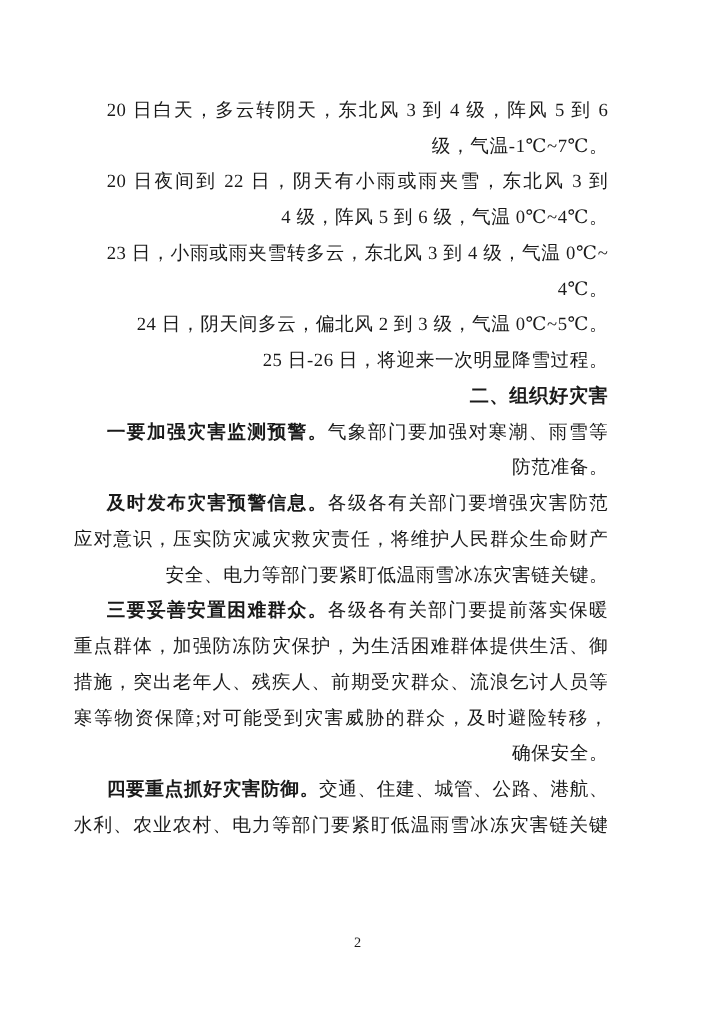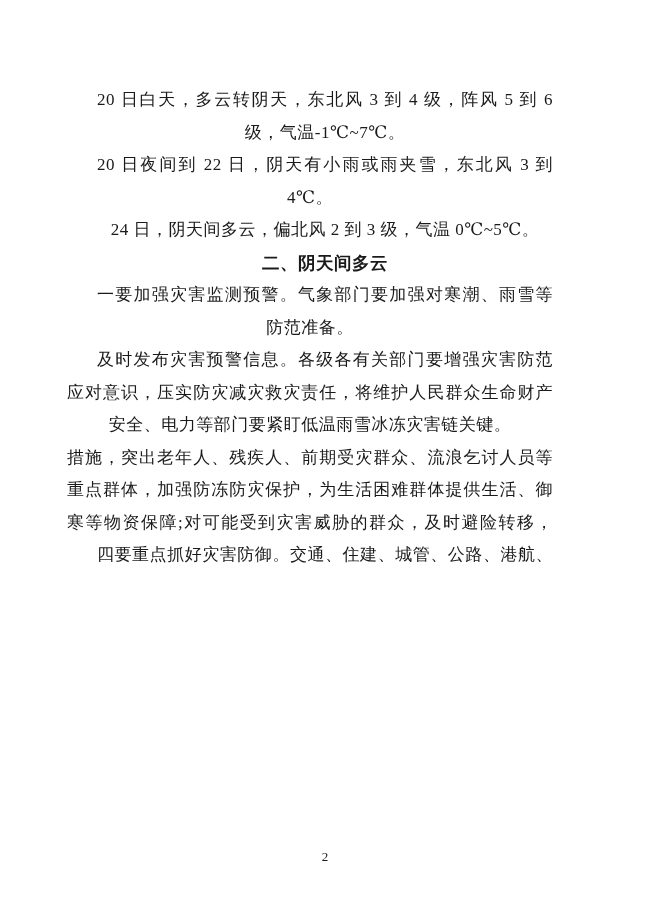--- a/index.html
+++ b/index.html
@@ -20,33 +20,33 @@
     position: absolute;
     left: 67px;
     top: 84px;
     width: 486px;
   }
   .line {
     height: 32.5px;
     line-height: 32.5px;
     font-size: 17px;
     letter-spacing: 0.5px;
-    text-align: center;
+    text-align: right;
     overflow: hidden;
     white-space: normal;
   }
   .line.indent {
     padding-left: 30px;
   }
   .line.fill {
     text-align: justify;
     text-align-last: justify;
   }
   .line b {
-    font-weight: 400;
+    font-weight: 700;
   }
   .line.heading {
     font-family: "DejaVu Sans", "Liberation Sans", sans-serif;
     font-weight: 700;
     font-size: 17.5px;
   }
   #page-number {
     position: absolute;
     left: 0;
     top: 849px;
@@ -58,27 +58,33 @@
   }
 </style>
 </head>
 <body>
 
 <div id="page">
   <div id="doc-body">
       <div class="line indent fill">20 日白天，多云转阴天，东北风 3 到 4 级，阵风 5 到 6</div>
       <div class="line indent">级，气温-1℃~7℃。</div>
       <div class="line indent fill">20 日夜间到 22 日，阴天有小雨或雨夹雪，东北风 3 到</div>
+      <div class="line">4 级，阵风 5 到 6 级，气温 0℃~4℃。</div>
+      <div class="line indent fill">23 日，小雨或雨夹雪转多云，东北风 3 到 4 级，气温 0℃~</div>
       <div class="line">4℃。</div>
       <div class="line indent">24 日，阴天间多云，偏北风 2 到 3 级，气温 0℃~5℃。</div>
-      <div class="line indent heading">二、阴天间多云</div>
+      <div class="line indent">25 日-26 日，将迎来一次明显降雪过程。</div>
+      <div class="line indent heading">二、组织好灾害</div>
       <div class="line indent fill"><b>一要加强灾害监测预警。</b>气象部门要加强对寒潮、雨雪等</div>
       <div class="line">防范准备。</div>
       <div class="line indent fill"><b>及时发布灾害预警信息。</b>各级各有关部门要增强灾害防范</div>
       <div class="line fill">应对意识，压实防灾减灾救灾责任，将维护人民群众生命财产</div>
       <div class="line">安全、电力等部门要紧盯低温雨雪冰冻灾害链关键。</div>
+      <div class="line indent fill"><b>三要妥善安置困难群众。</b>各级各有关部门要提前落实保暖</div>
+      <div class="line fill">重点群体，加强防冻防灾保护，为生活困难群体提供生活、御</div>
       <div class="line fill">措施，突出老年人、残疾人、前期受灾群众、流浪乞讨人员等</div>
-      <div class="line fill">重点群体，加强防冻防灾保护，为生活困难群体提供生活、御</div>
       <div class="line fill">寒等物资保障;对可能受到灾害威胁的群众，及时避险转移，</div>
+      <div class="line">确保安全。</div>
       <div class="line indent fill"><b>四要重点抓好灾害防御。</b>交通、住建、城管、公路、港航、</div>
+      <div class="line fill">水利、农业农村、电力等部门要紧盯低温雨雪冰冻灾害链关键</div>
     </div>
   <div id="page-number">2</div>
 </div>
 
 </body></html>

